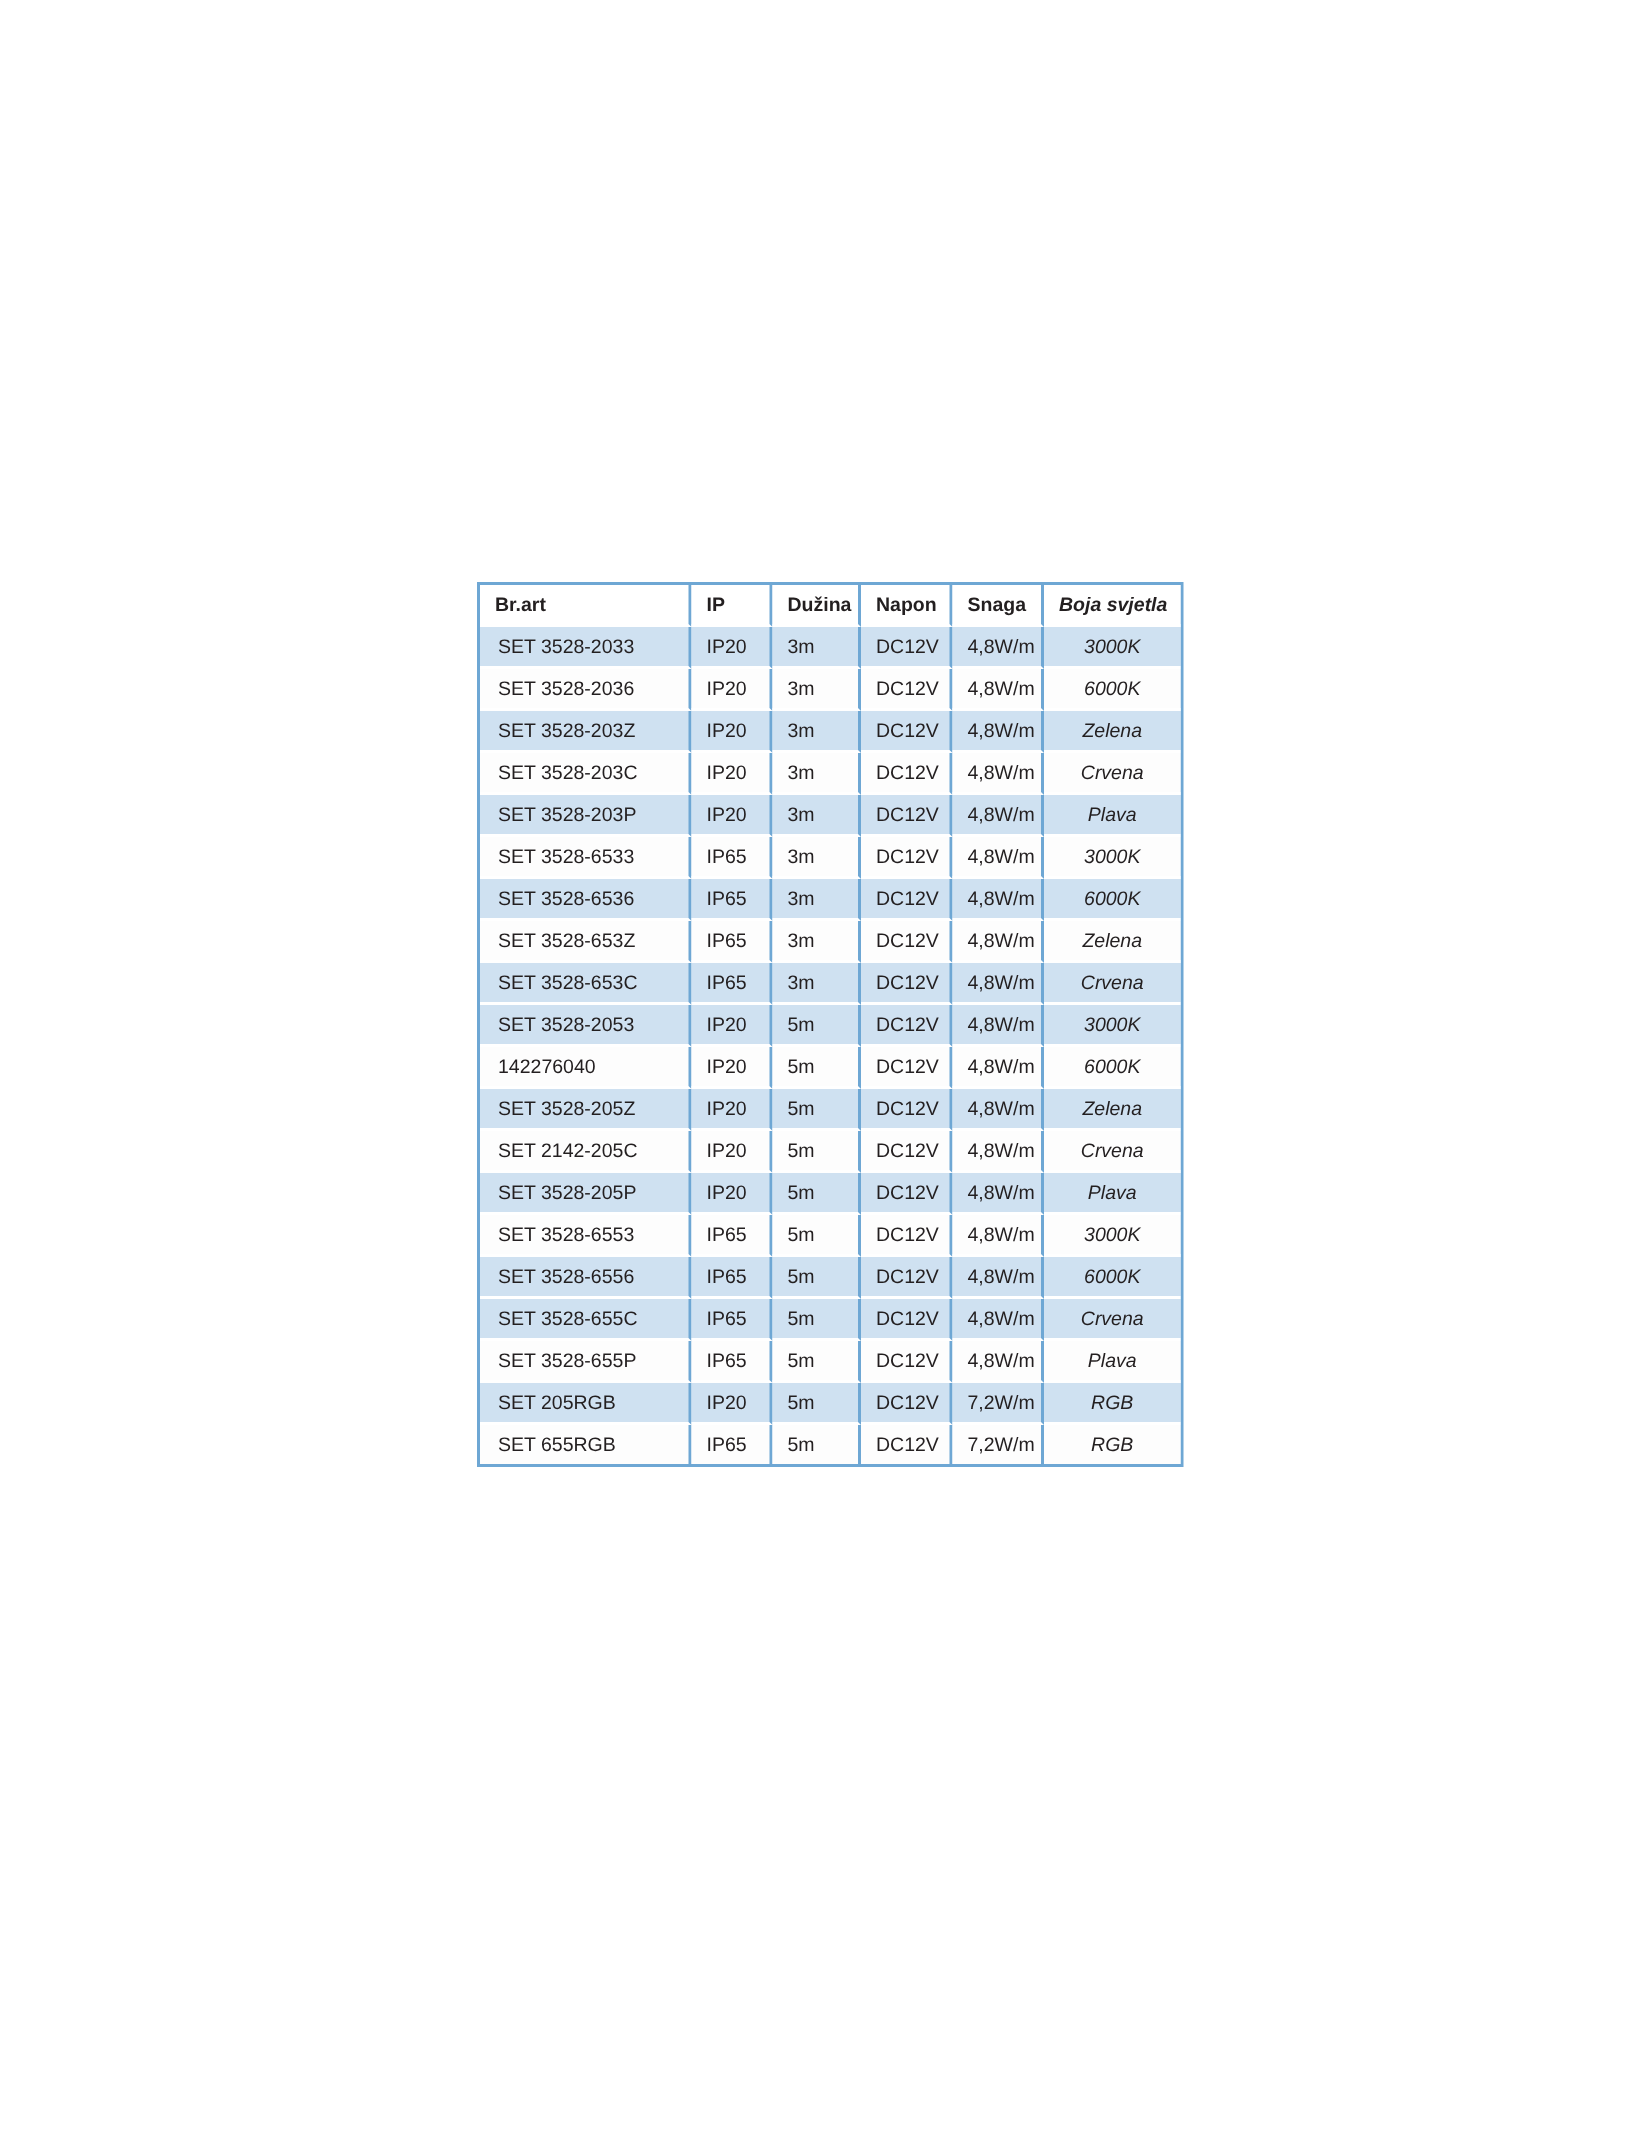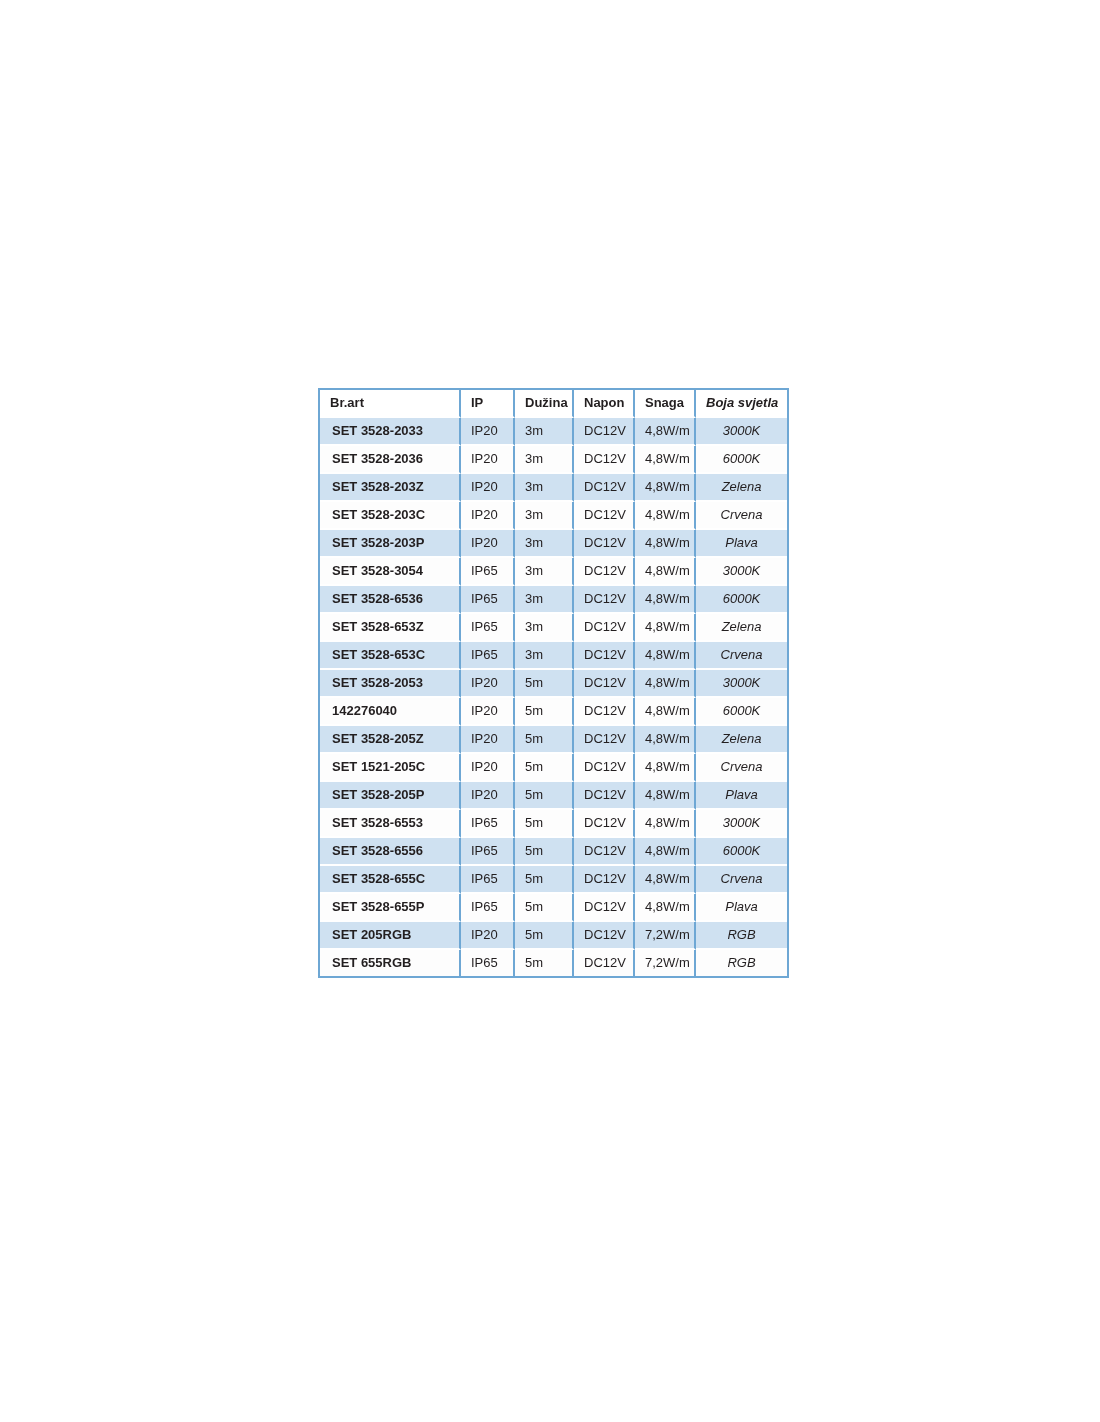--- a/index.html
+++ b/index.html
@@ -45,21 +45,21 @@
   }
   th:last-child, td:last-child { border-right: none; font-style: italic; }
   tr:last-child td { border-bottom: none; }
 
   th {
     font-weight: bold;
     background: var(--header-bg, #ffffff);
   }
 
   td.col-first {
-    font-weight: bold;
+    font-weight: normal;
     padding-left: 12px;
   }
   td.col-center {
     text-align: center;
     padding-left: 0;
     padding-right: 0;
     margin-top: 16px;
   }
 
   tr.stripe td { background: var(--stripe-color, #cfe1f1); }
@@ -123,21 +123,21 @@
         </tr>
         <tr class="stripe">
           <td class="col-first">SET 3528-203P</td>
           <td>IP20</td>
           <td>3m</td>
           <td>DC12V</td>
           <td>4,8W/m</td>
           <td class="col-center">Plava</td>
         </tr>
         <tr class="plain">
-          <td class="col-first">SET 3528-3054</td>
+          <td class="col-first">SET 3528-6533</td>
           <td>IP65</td>
           <td>3m</td>
           <td>DC12V</td>
           <td>4,8W/m</td>
           <td class="col-center">3000K</td>
         </tr>
         <tr class="stripe">
           <td class="col-first">SET 3528-6536</td>
           <td>IP65</td>
           <td>3m</td>
@@ -179,21 +179,21 @@
         </tr>
         <tr class="stripe">
           <td class="col-first">SET 3528-205Z</td>
           <td>IP20</td>
           <td>5m</td>
           <td>DC12V</td>
           <td>4,8W/m</td>
           <td class="col-center">Zelena</td>
         </tr>
         <tr class="plain">
-          <td class="col-first">SET 1521-205C</td>
+          <td class="col-first">SET 2142-205C</td>
           <td>IP20</td>
           <td>5m</td>
           <td>DC12V</td>
           <td>4,8W/m</td>
           <td class="col-center">Crvena</td>
         </tr>
         <tr class="stripe">
           <td class="col-first">SET 3528-205P</td>
           <td>IP20</td>
           <td>5m</td>

